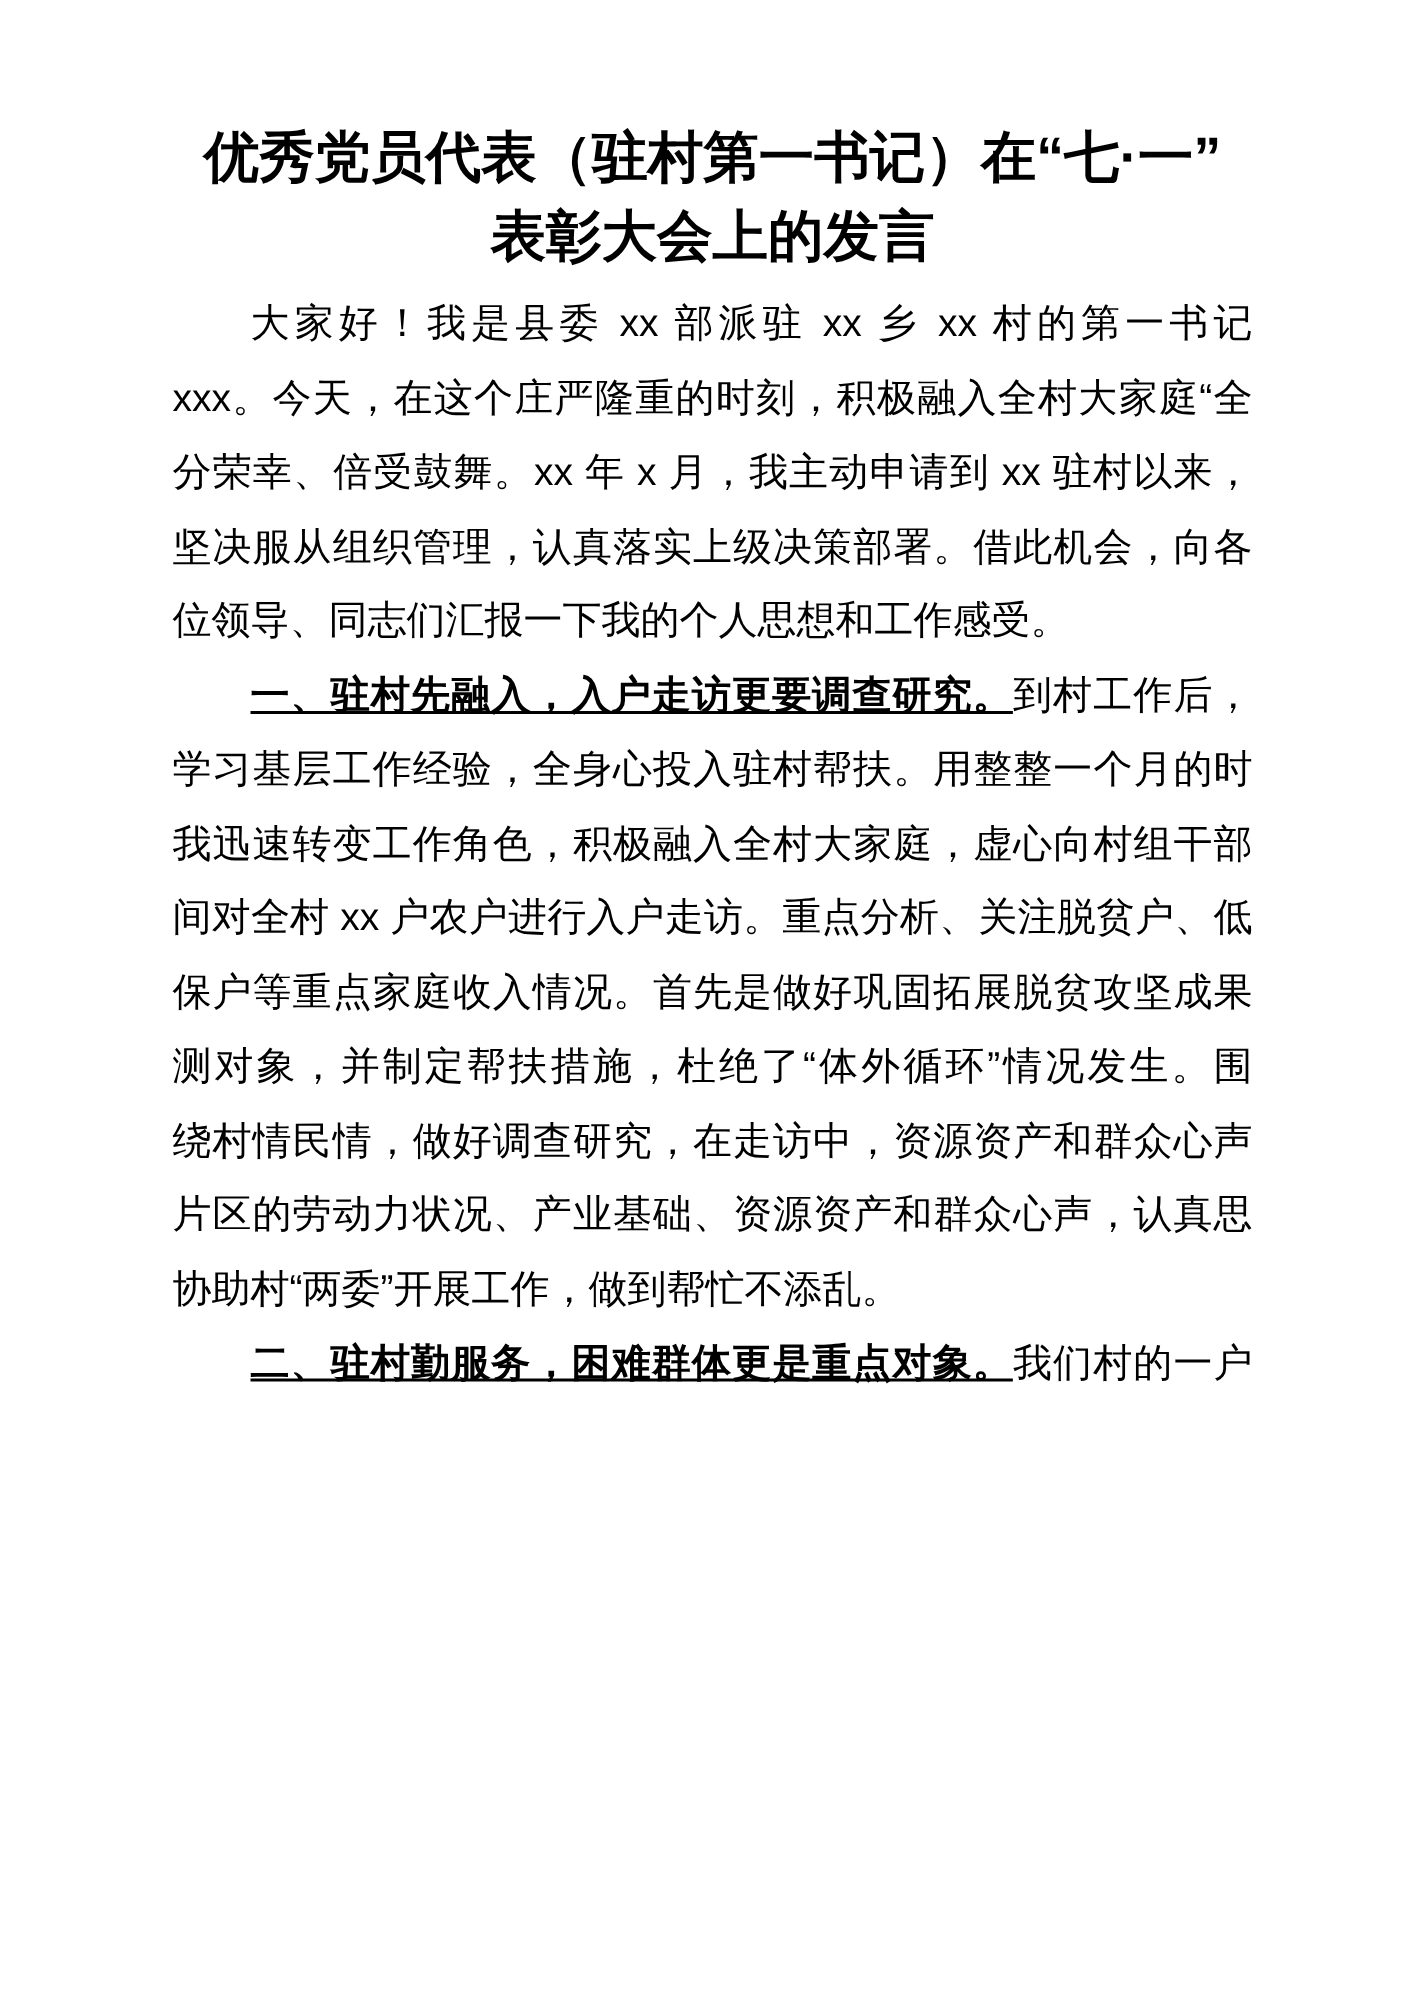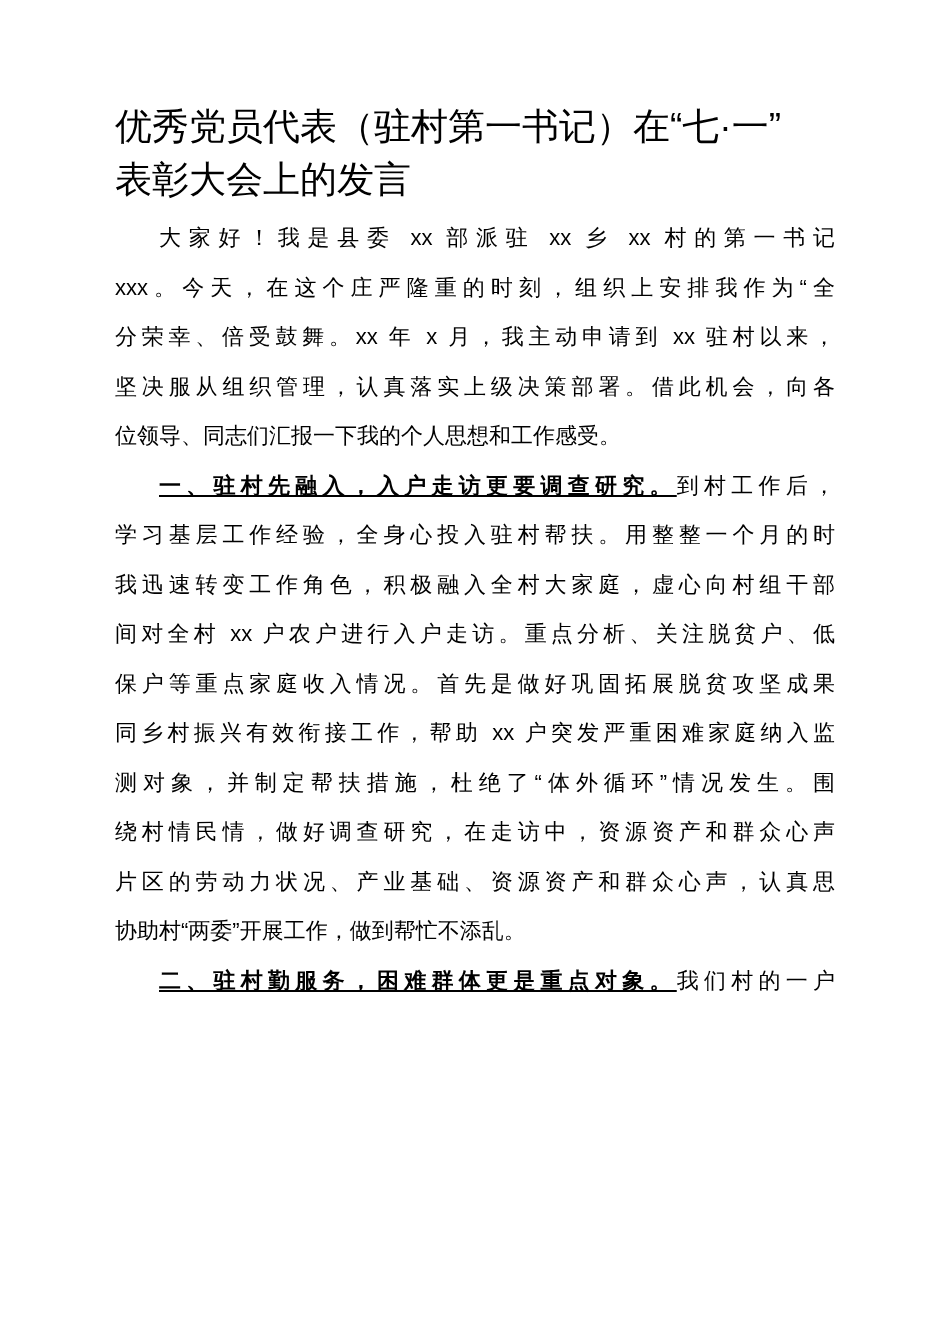--- a/index.html
+++ b/index.html
@@ -15,32 +15,32 @@
     color: #000000;
     font-family: "Liberation Sans", "DejaVu Sans", sans-serif;
     overflow: hidden;
     margin: 0 auto;
   }
   .content {
     padding: 0 115px;
   }
   .doc-title {
     margin: 0;
-    padding-top: 100px;
+    padding-top: 78px;
     font-size: 37px;
     line-height: 53px;
-    font-weight: normal;
-    text-align: left;
+    font-weight: bold;
+    text-align: center;
   }
   .title-line {
     white-space: nowrap;
   }
   .doc-body {
     margin-top: 7px;
-    font-size: 22px;
+    font-size: 26px;
     line-height: 49.5px;
   }
   .text-line {
     text-align: justify;
     text-align-last: justify;
     white-space: nowrap;
   }
   .text-line.no-just {
     text-align-last: left;
     white-space: normal;
@@ -57,30 +57,29 @@
 <body>
 
 <div class="page">
   <div class="content">
     <h1 class="doc-title">
       <div class="title-line">优秀党员代表（驻村第一书记）在“七·一”</div>
       <div class="title-line">表彰大会上的发言</div>
     </h1>
     <div class="doc-body" id="doc-body">
         <div class="text-line first"><span>大家好！我是县委 xx 部派驻 xx 乡 xx 村的第一书记</span></div>
-        <div class="text-line"><span>xxx。今天，在这个庄严隆重的时刻，组织上安排我作为“全</span></div>
+        <div class="text-line"><span>xxx。今天，在这个庄严隆重的时刻，积极融入全村大家庭“全</span></div>
         <div class="text-line"><span>分荣幸、倍受鼓舞。xx 年 x 月，我主动申请到 xx 驻村以来，</span></div>
         <div class="text-line"><span>坚决服从组织管理，认真落实上级决策部署。借此机会，向各</span></div>
         <div class="text-line no-just"><span>位领导、同志们汇报一下我的个人思想和工作感受。</span></div>
         <div class="text-line first"><span class="seg-bold">一、驻村先融入，入户走访更要调查研究。</span><span>到村工作后，</span></div>
         <div class="text-line"><span>学习基层工作经验，全身心投入驻村帮扶。用整整一个月的时</span></div>
         <div class="text-line"><span>我迅速转变工作角色，积极融入全村大家庭，虚心向村组干部</span></div>
         <div class="text-line"><span>间对全村 xx 户农户进行入户走访。重点分析、关注脱贫户、低</span></div>
         <div class="text-line"><span>保户等重点家庭收入情况。首先是做好巩固拓展脱贫攻坚成果</span></div>
-        <div class="text-line"><span>同乡村振兴有效衔接工作，帮助 xx 户突发严重困难家庭纳入监</span></div>
         <div class="text-line"><span>测对象，并制定帮扶措施，杜绝了“体外循环”情况发生。围</span></div>
         <div class="text-line"><span>绕村情民情，做好调查研究，在走访中，资源资产和群众心声</span></div>
         <div class="text-line"><span>片区的劳动力状况、产业基础、资源资产和群众心声，认真思</span></div>
         <div class="text-line no-just"><span>协助村“两委”开展工作，做到帮忙不添乱。</span></div>
         <div class="text-line first"><span class="seg-bold">二、驻村勤服务，困难群体更是重点对象。</span><span>我们村的一户</span></div>
       </div>
   </div>
 </div>
 
 </body></html>

